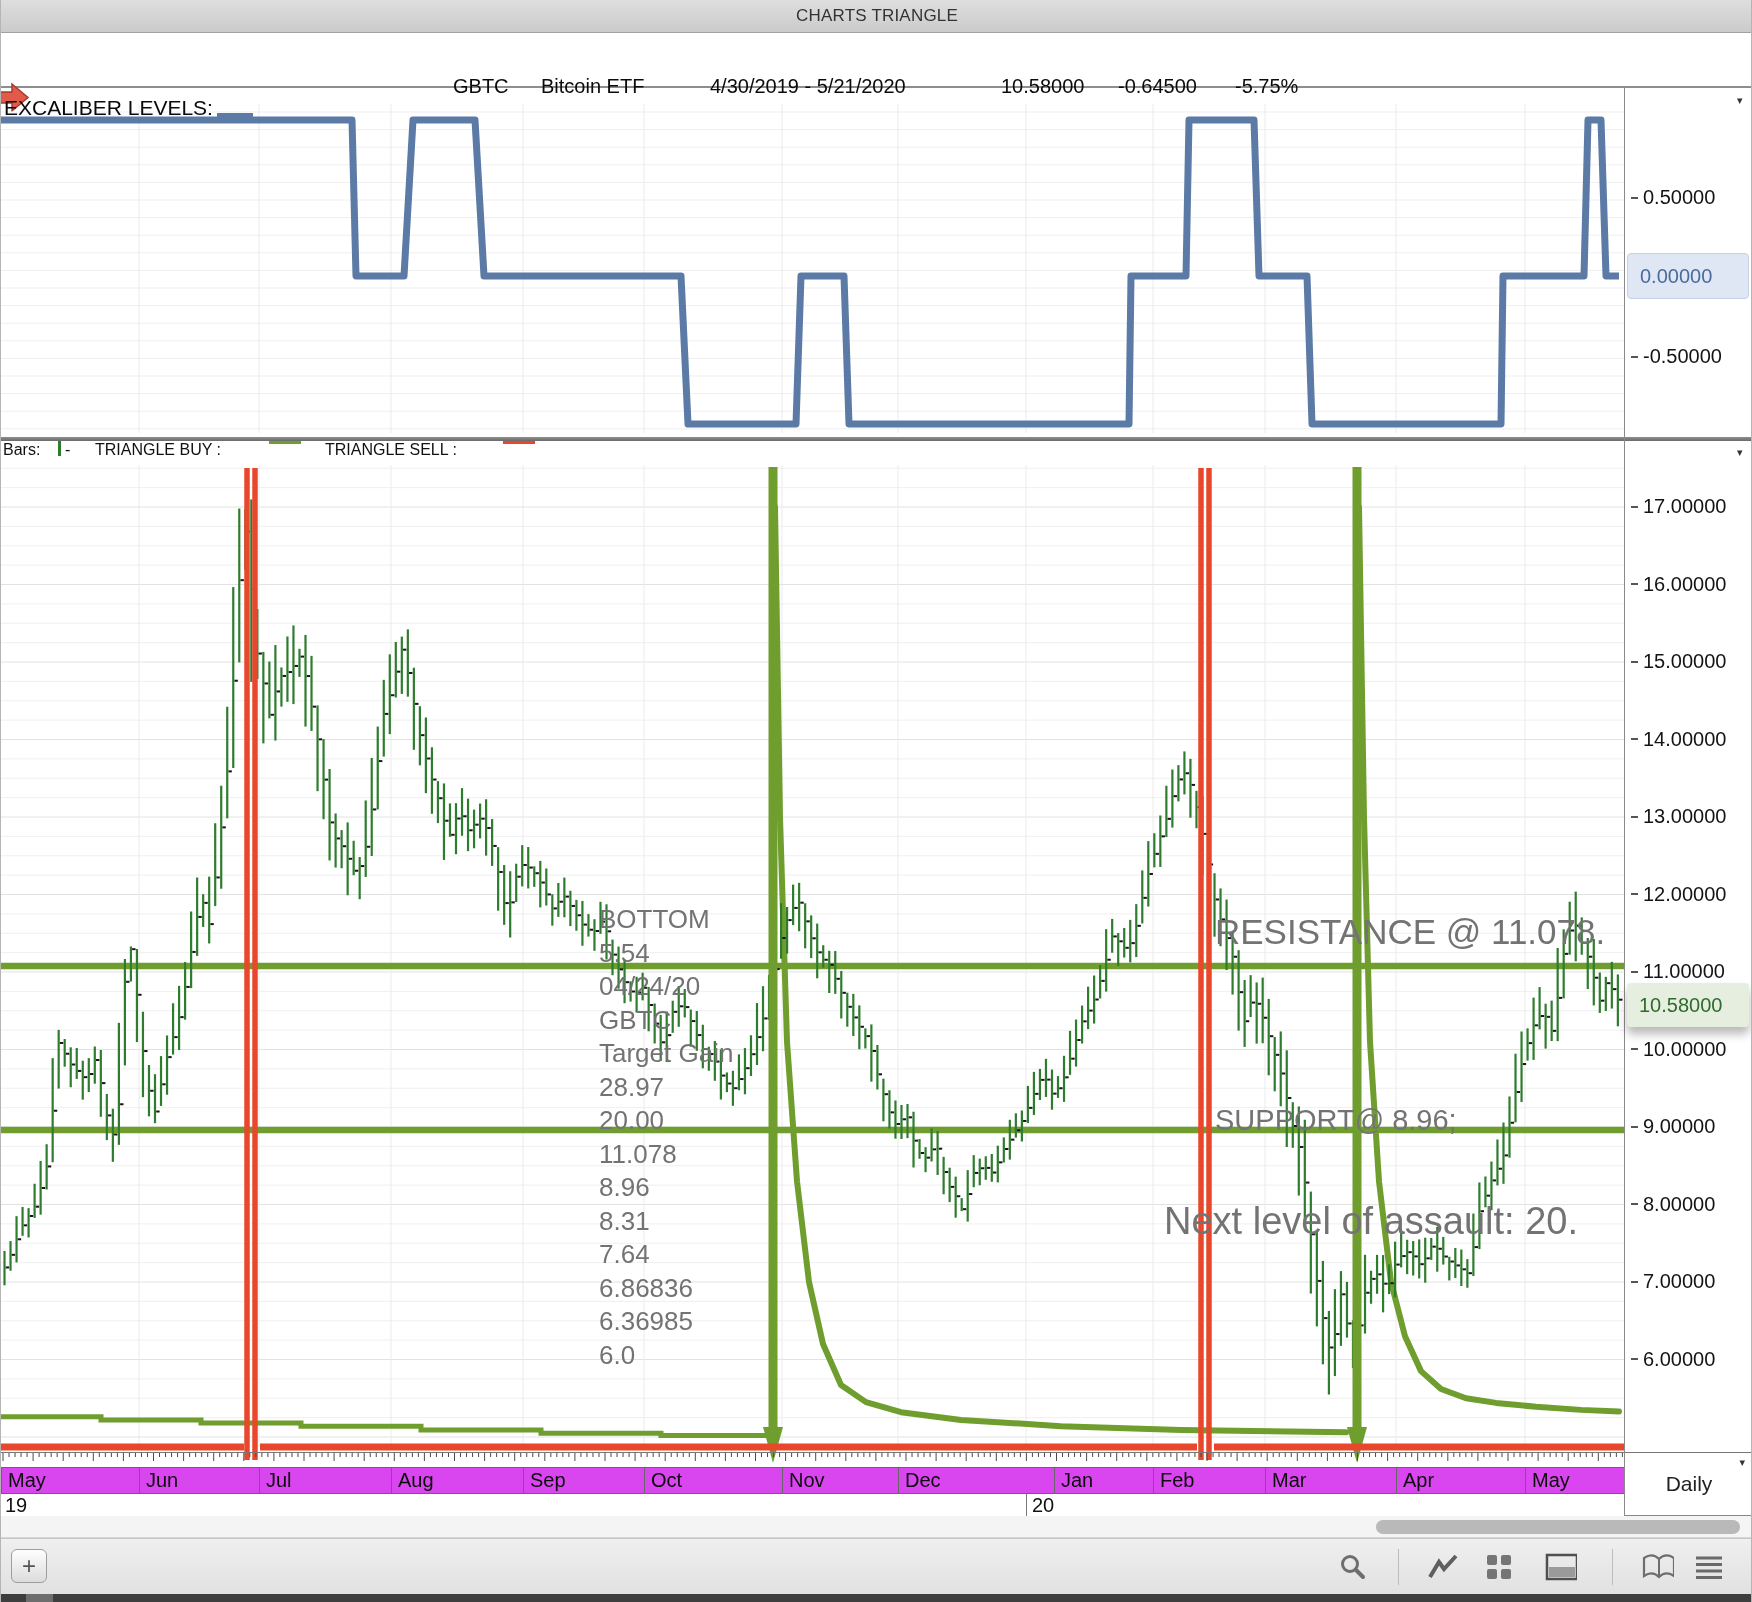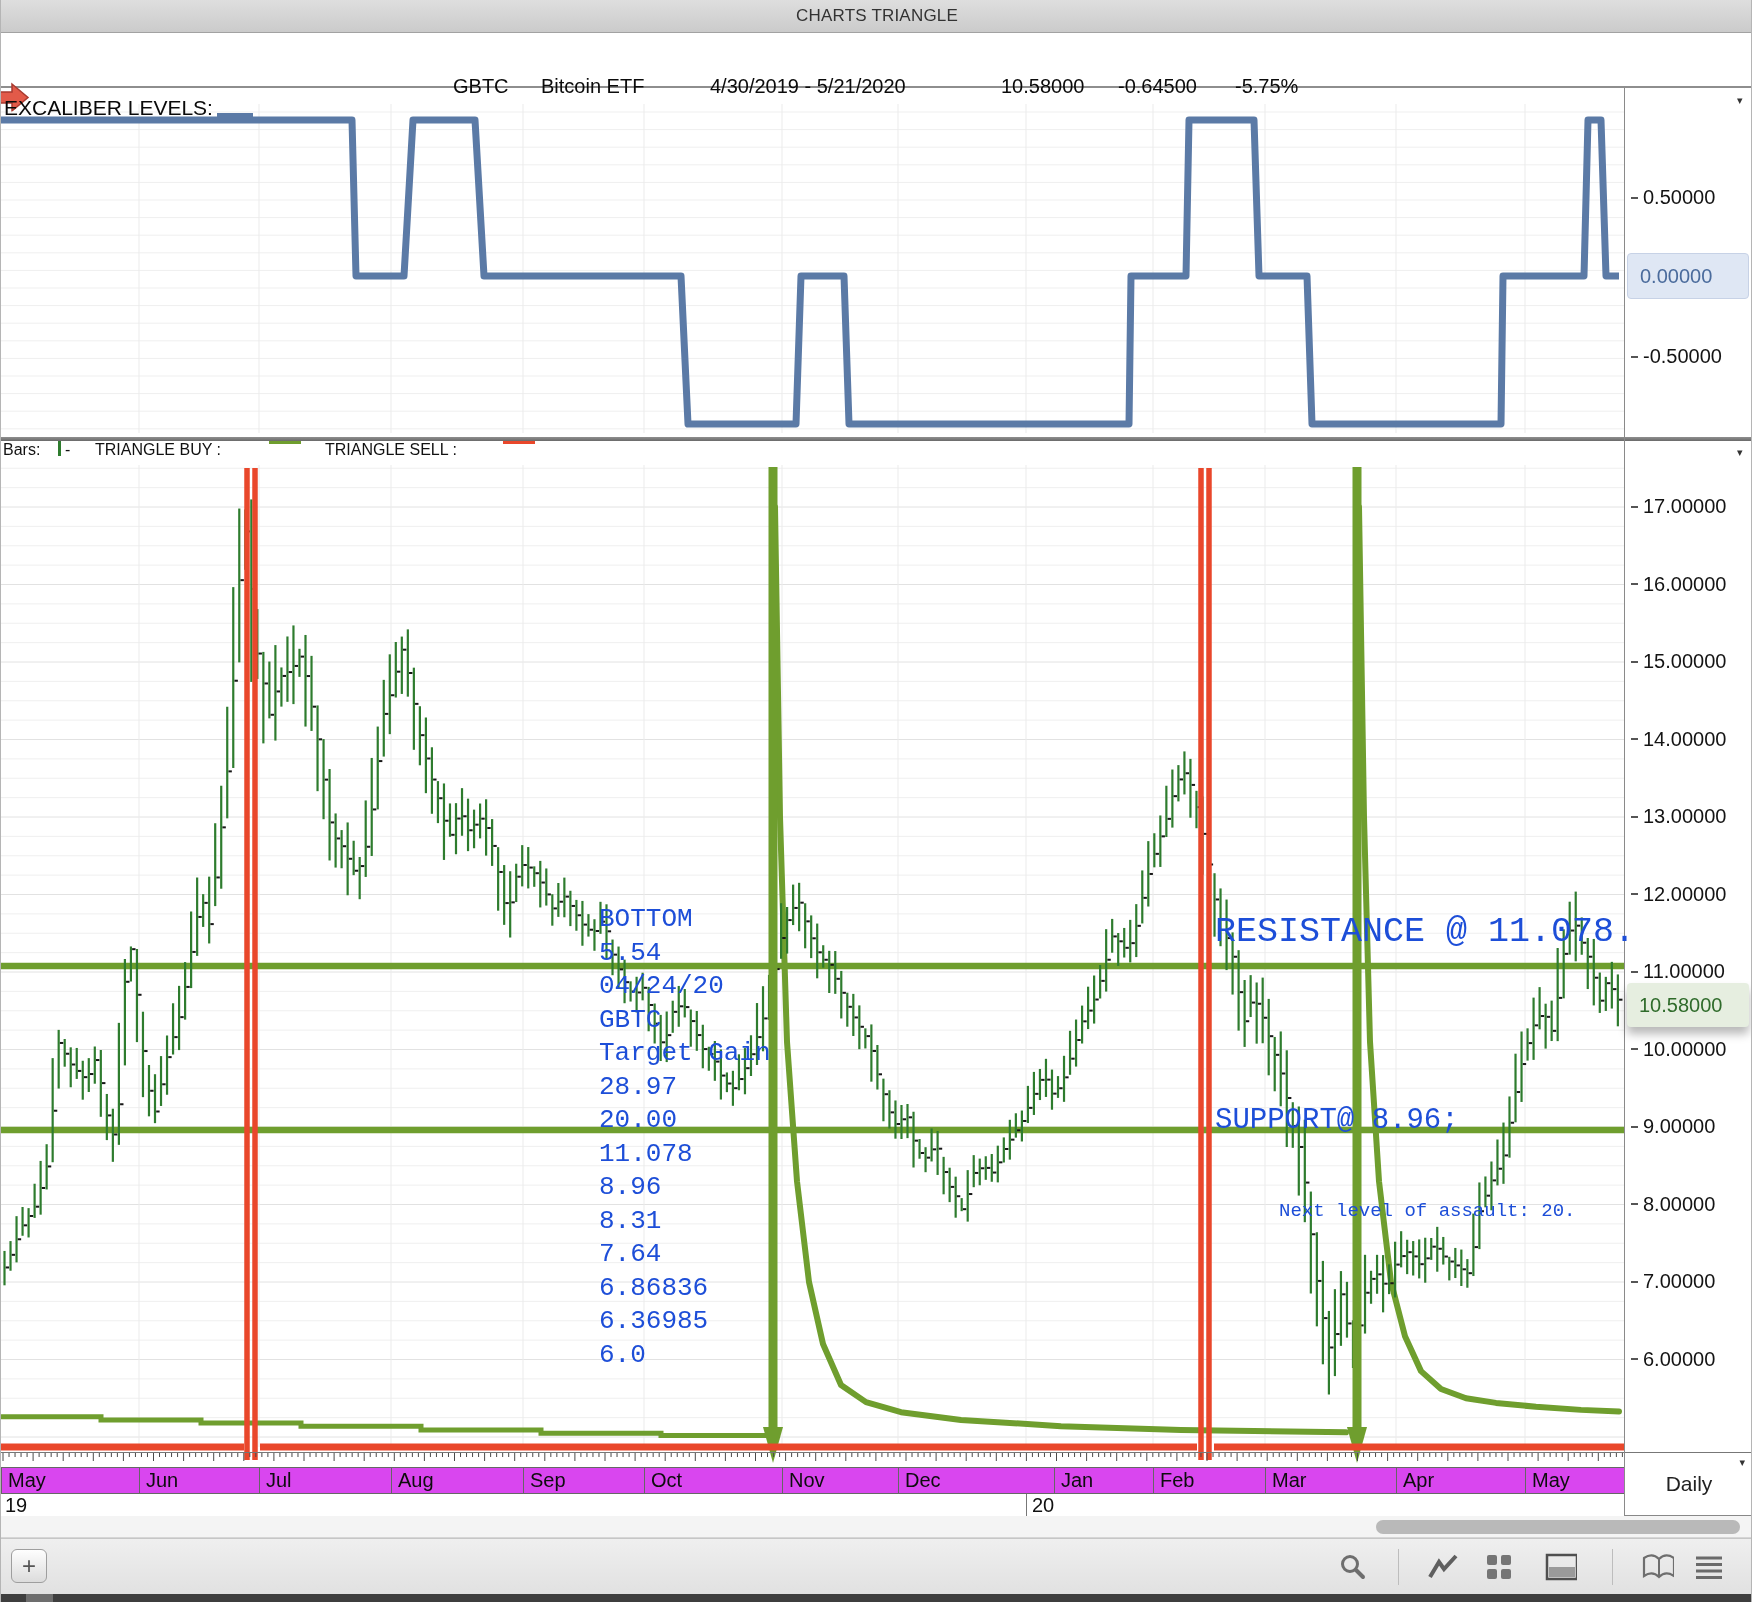--- a/index.html
+++ b/index.html
@@ -39,25 +39,25 @@
 
   
   .ylabel{position:absolute;left:1630px;font-size:20px;color:#141414;white-space:nowrap;}
   .ylabel .dash{display:inline-block;width:7px;height:2px;background:#555;vertical-align:middle;margin-right:5px;margin-top:-2px;}
   .badge{position:absolute;left:1626px;width:122px;border-radius:4px;font-size:20px;display:flex;align-items:center;padding-left:12px;}
   .badge-blue{top:253px;height:46px;}
   .badge-green{top:983px;height:44px;box-shadow:0 7px 10px rgba(0,0,0,.28);}
   .corner-arrow{position:absolute;font-size:11px;color:#333;}
 
   
-  .anno{position:absolute;color:#1d4ed8;white-space:nowrap;z-index:6;font-family:Liberation Mono, monospace;}
+  .anno{position:absolute;color:#737373;white-space:nowrap;z-index:6;}
   #anno-bottom{left:598px;top:903px;font-size:26px;line-height:33.5px;}
   #anno-res{left:1214px;top:912px;font-size:35px;text-align:right;}
   #anno-sup{left:1214px;top:1104px;font-size:29px;}
-  #anno-next{left:1278px;top:1200px;font-size:19px;}
+  #anno-next{left:1163px;top:1200px;font-size:38px;}
 
   
   #svg-ticks{top:1453px;}
   .months{position:absolute;left:0;top:1467px;width:1623px;height:27px;border-top:1px solid #666;border-bottom:1px solid #666;background:#d946ef;}
   .month-cell{position:absolute;top:0;height:26px;border-left:1px solid #666;font-size:20px;color:#0d0d0d;}
   .month-cell span{position:absolute;left:6px;top:1px;}
   .years{position:absolute;left:0;top:1494px;width:1623px;height:22px;background:#fff;font-size:20px;}
   .year-19{position:absolute;left:4px;top:0;} .year-20{position:absolute;left:1031px;top:0;}
   .year-sep{position:absolute;left:1025px;top:0;width:1px;height:22px;background:#777;}
   .daily-box{position:absolute;left:1624px;top:1453px;width:128px;height:63px;border-bottom:1px solid #888;background:#fff;}

